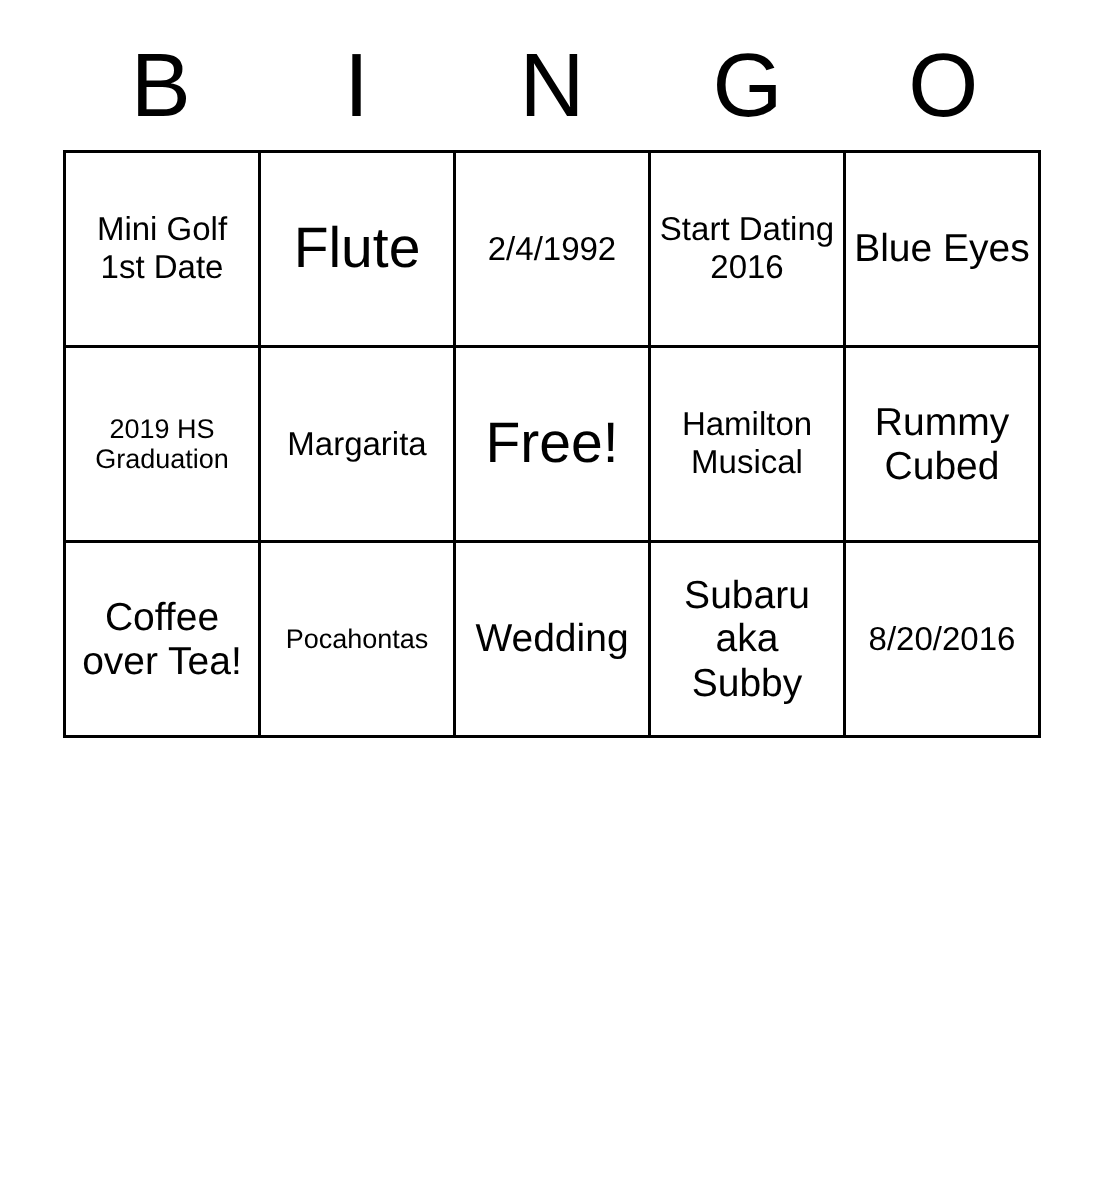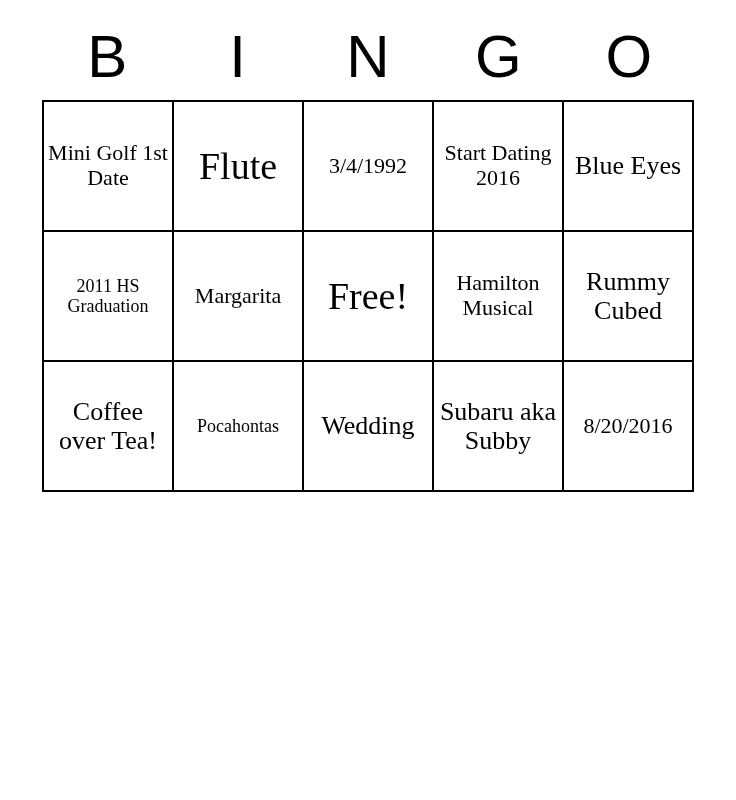--- a/index.html
+++ b/index.html
@@ -51,21 +51,21 @@
     text-align: center;
     vertical-align: middle;
     padding: 2px 4px;
     box-sizing: border-box;
     overflow: hidden;
     word-wrap: break-word;
   }
   .cell-text {
     display: block;
     line-height: 1.12;
-    font-family: Liberation Serif, serif;
+    font-family: Liberation Sans, sans-serif;
   }
   .fs-sm  { font-size: 18px; }
   .fs-md  { font-size: 22px; }
   .fs-lg  { font-size: 26px; }
   .fs-xl  { font-size: 26px; }
   .fs-xxl { font-size: 38px; }
 </style>
 </head>
 <body>
 
@@ -83,32 +83,32 @@
     <table id="bingo-grid">
       <tbody>
         <tr>
           <td>
               <span class="cell-text fs-md">Mini Golf 1st Date</span>
             </td>
           <td>
               <span class="cell-text fs-xxl">Flute</span>
             </td>
           <td>
-              <span class="cell-text fs-md">3/4/1992</span>
+              <span class="cell-text fs-md">2/4/1992</span>
             </td>
           <td>
               <span class="cell-text fs-md">Start Dating 2016</span>
             </td>
           <td>
               <span class="cell-text fs-xl">Blue Eyes</span>
             </td>
         </tr>
         <tr>
           <td>
-              <span class="cell-text fs-sm">2011 HS Graduation</span>
+              <span class="cell-text fs-sm">2019 HS Graduation</span>
             </td>
           <td>
               <span class="cell-text fs-md">Margarita</span>
             </td>
           <td>
               <span class="cell-text fs-xxl">Free!</span>
             </td>
           <td>
               <span class="cell-text fs-md">Hamilton Musical</span>
             </td>

